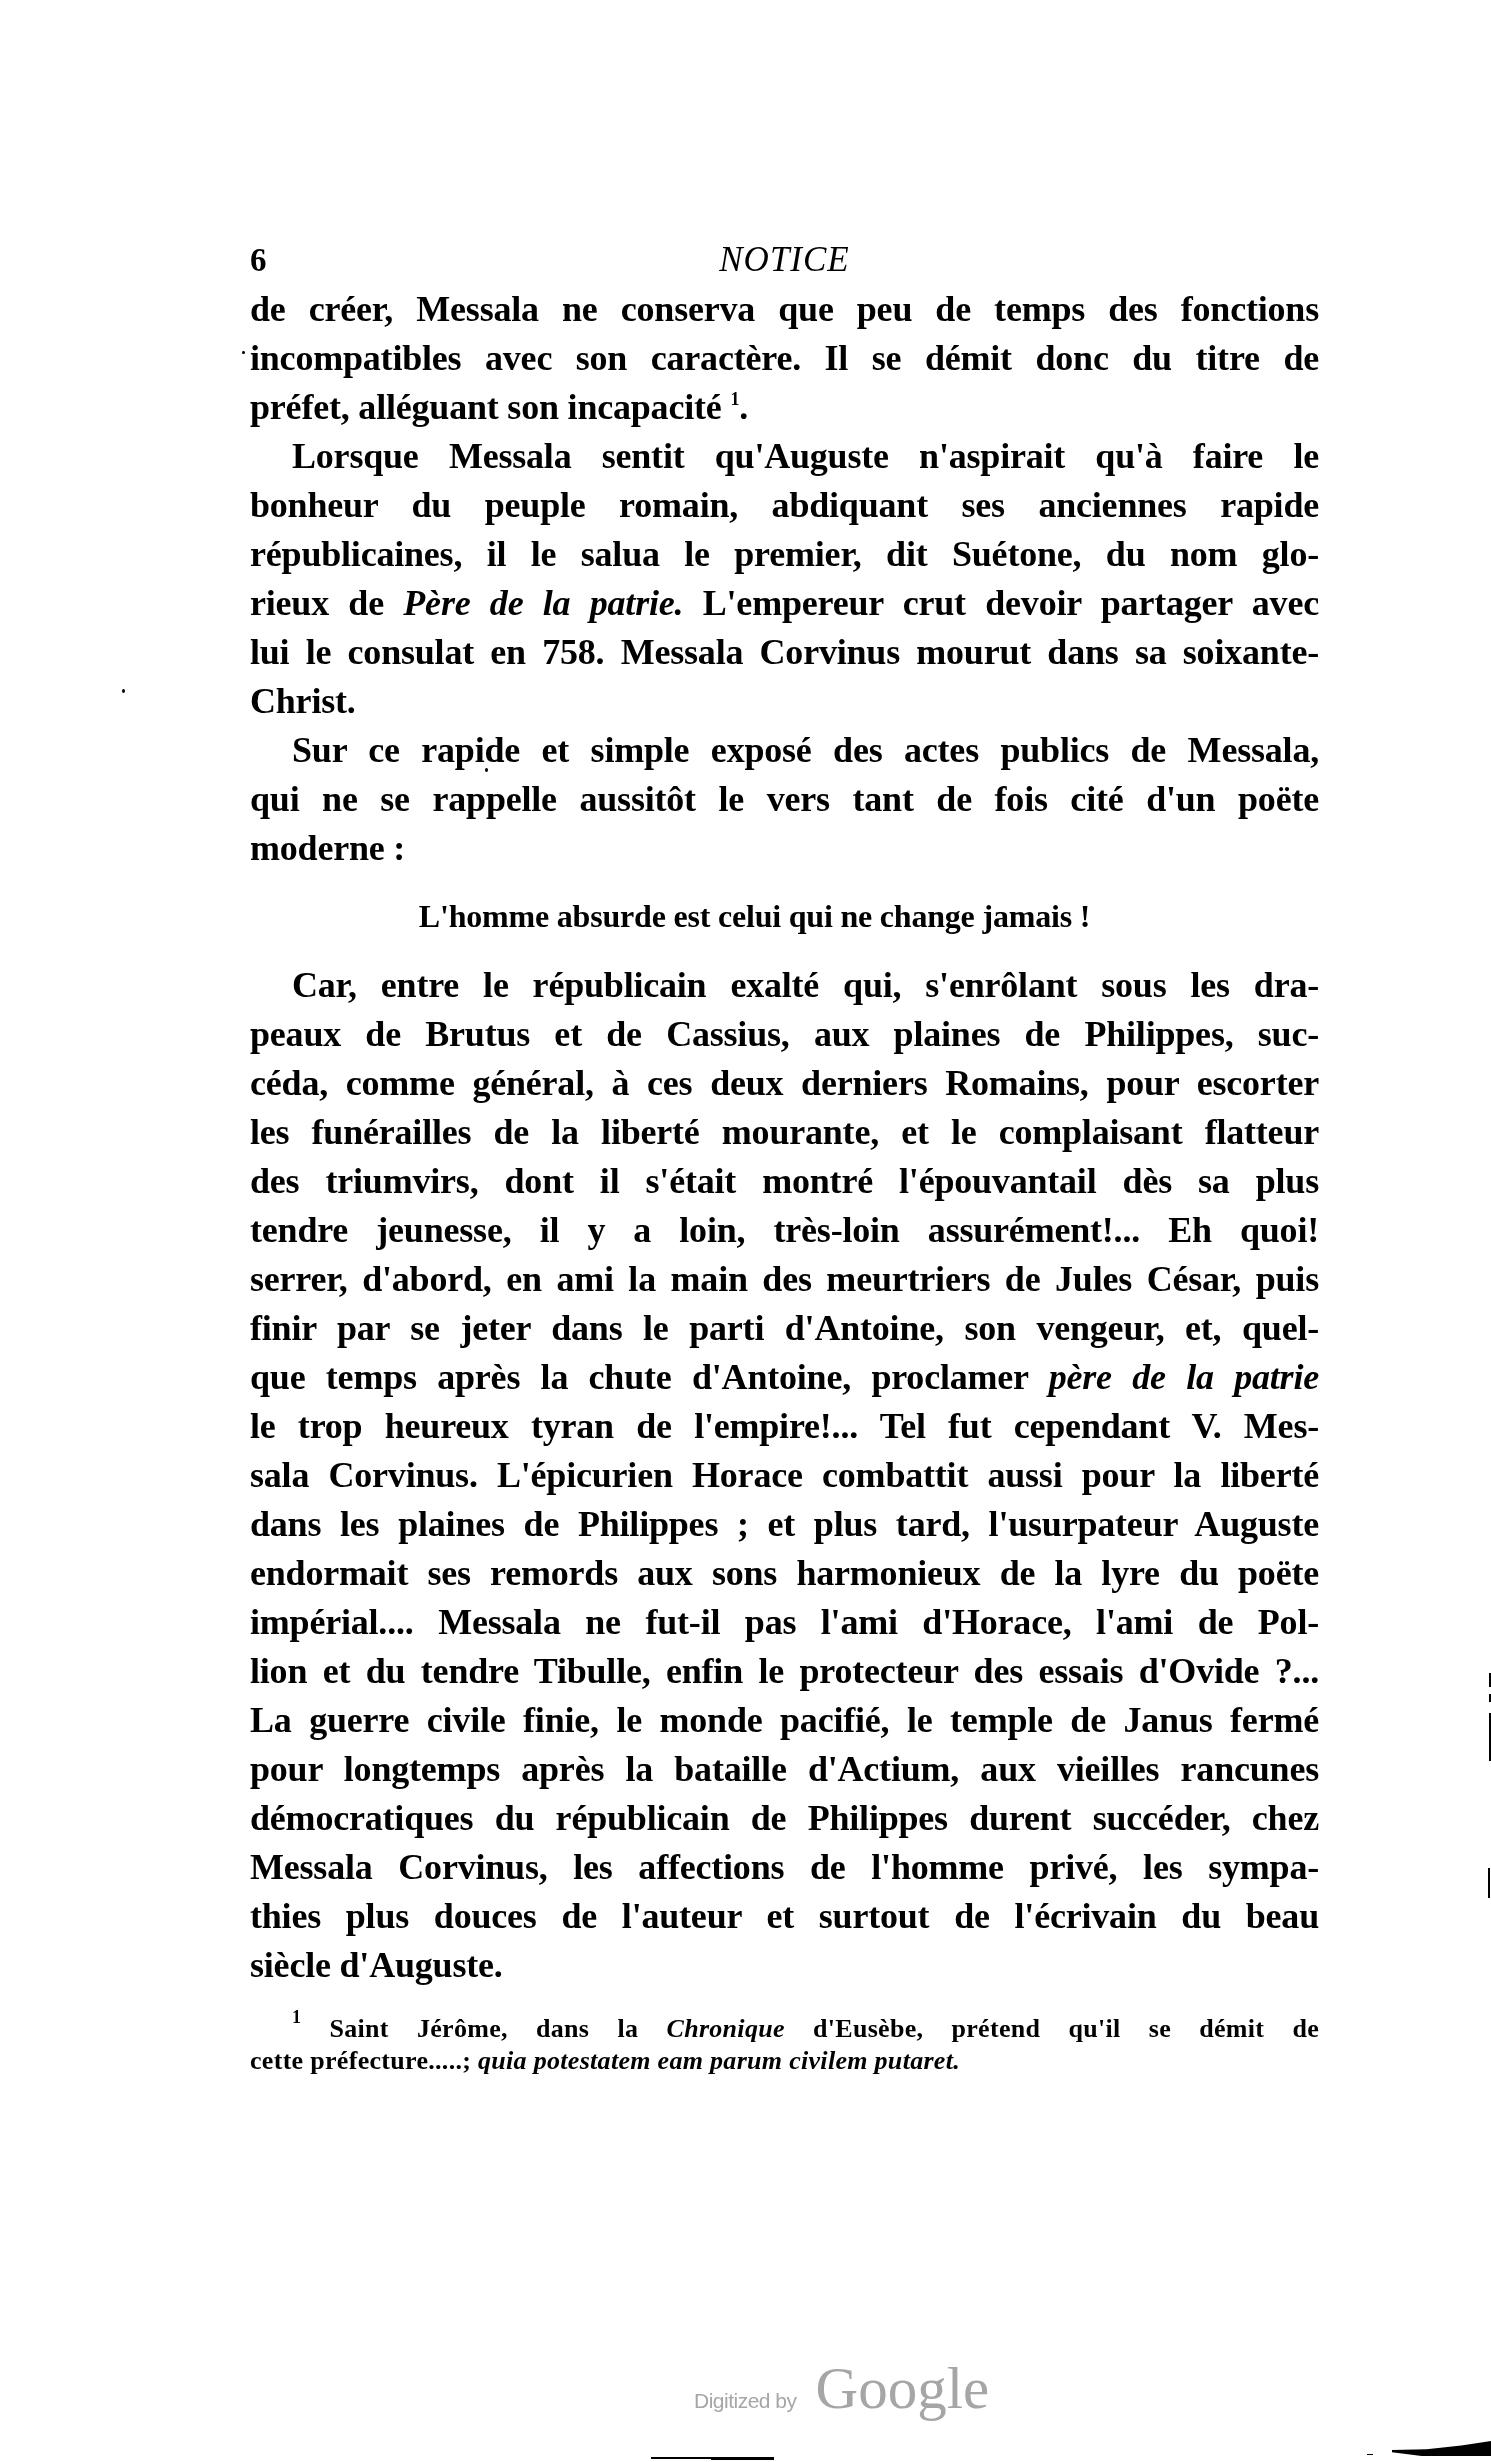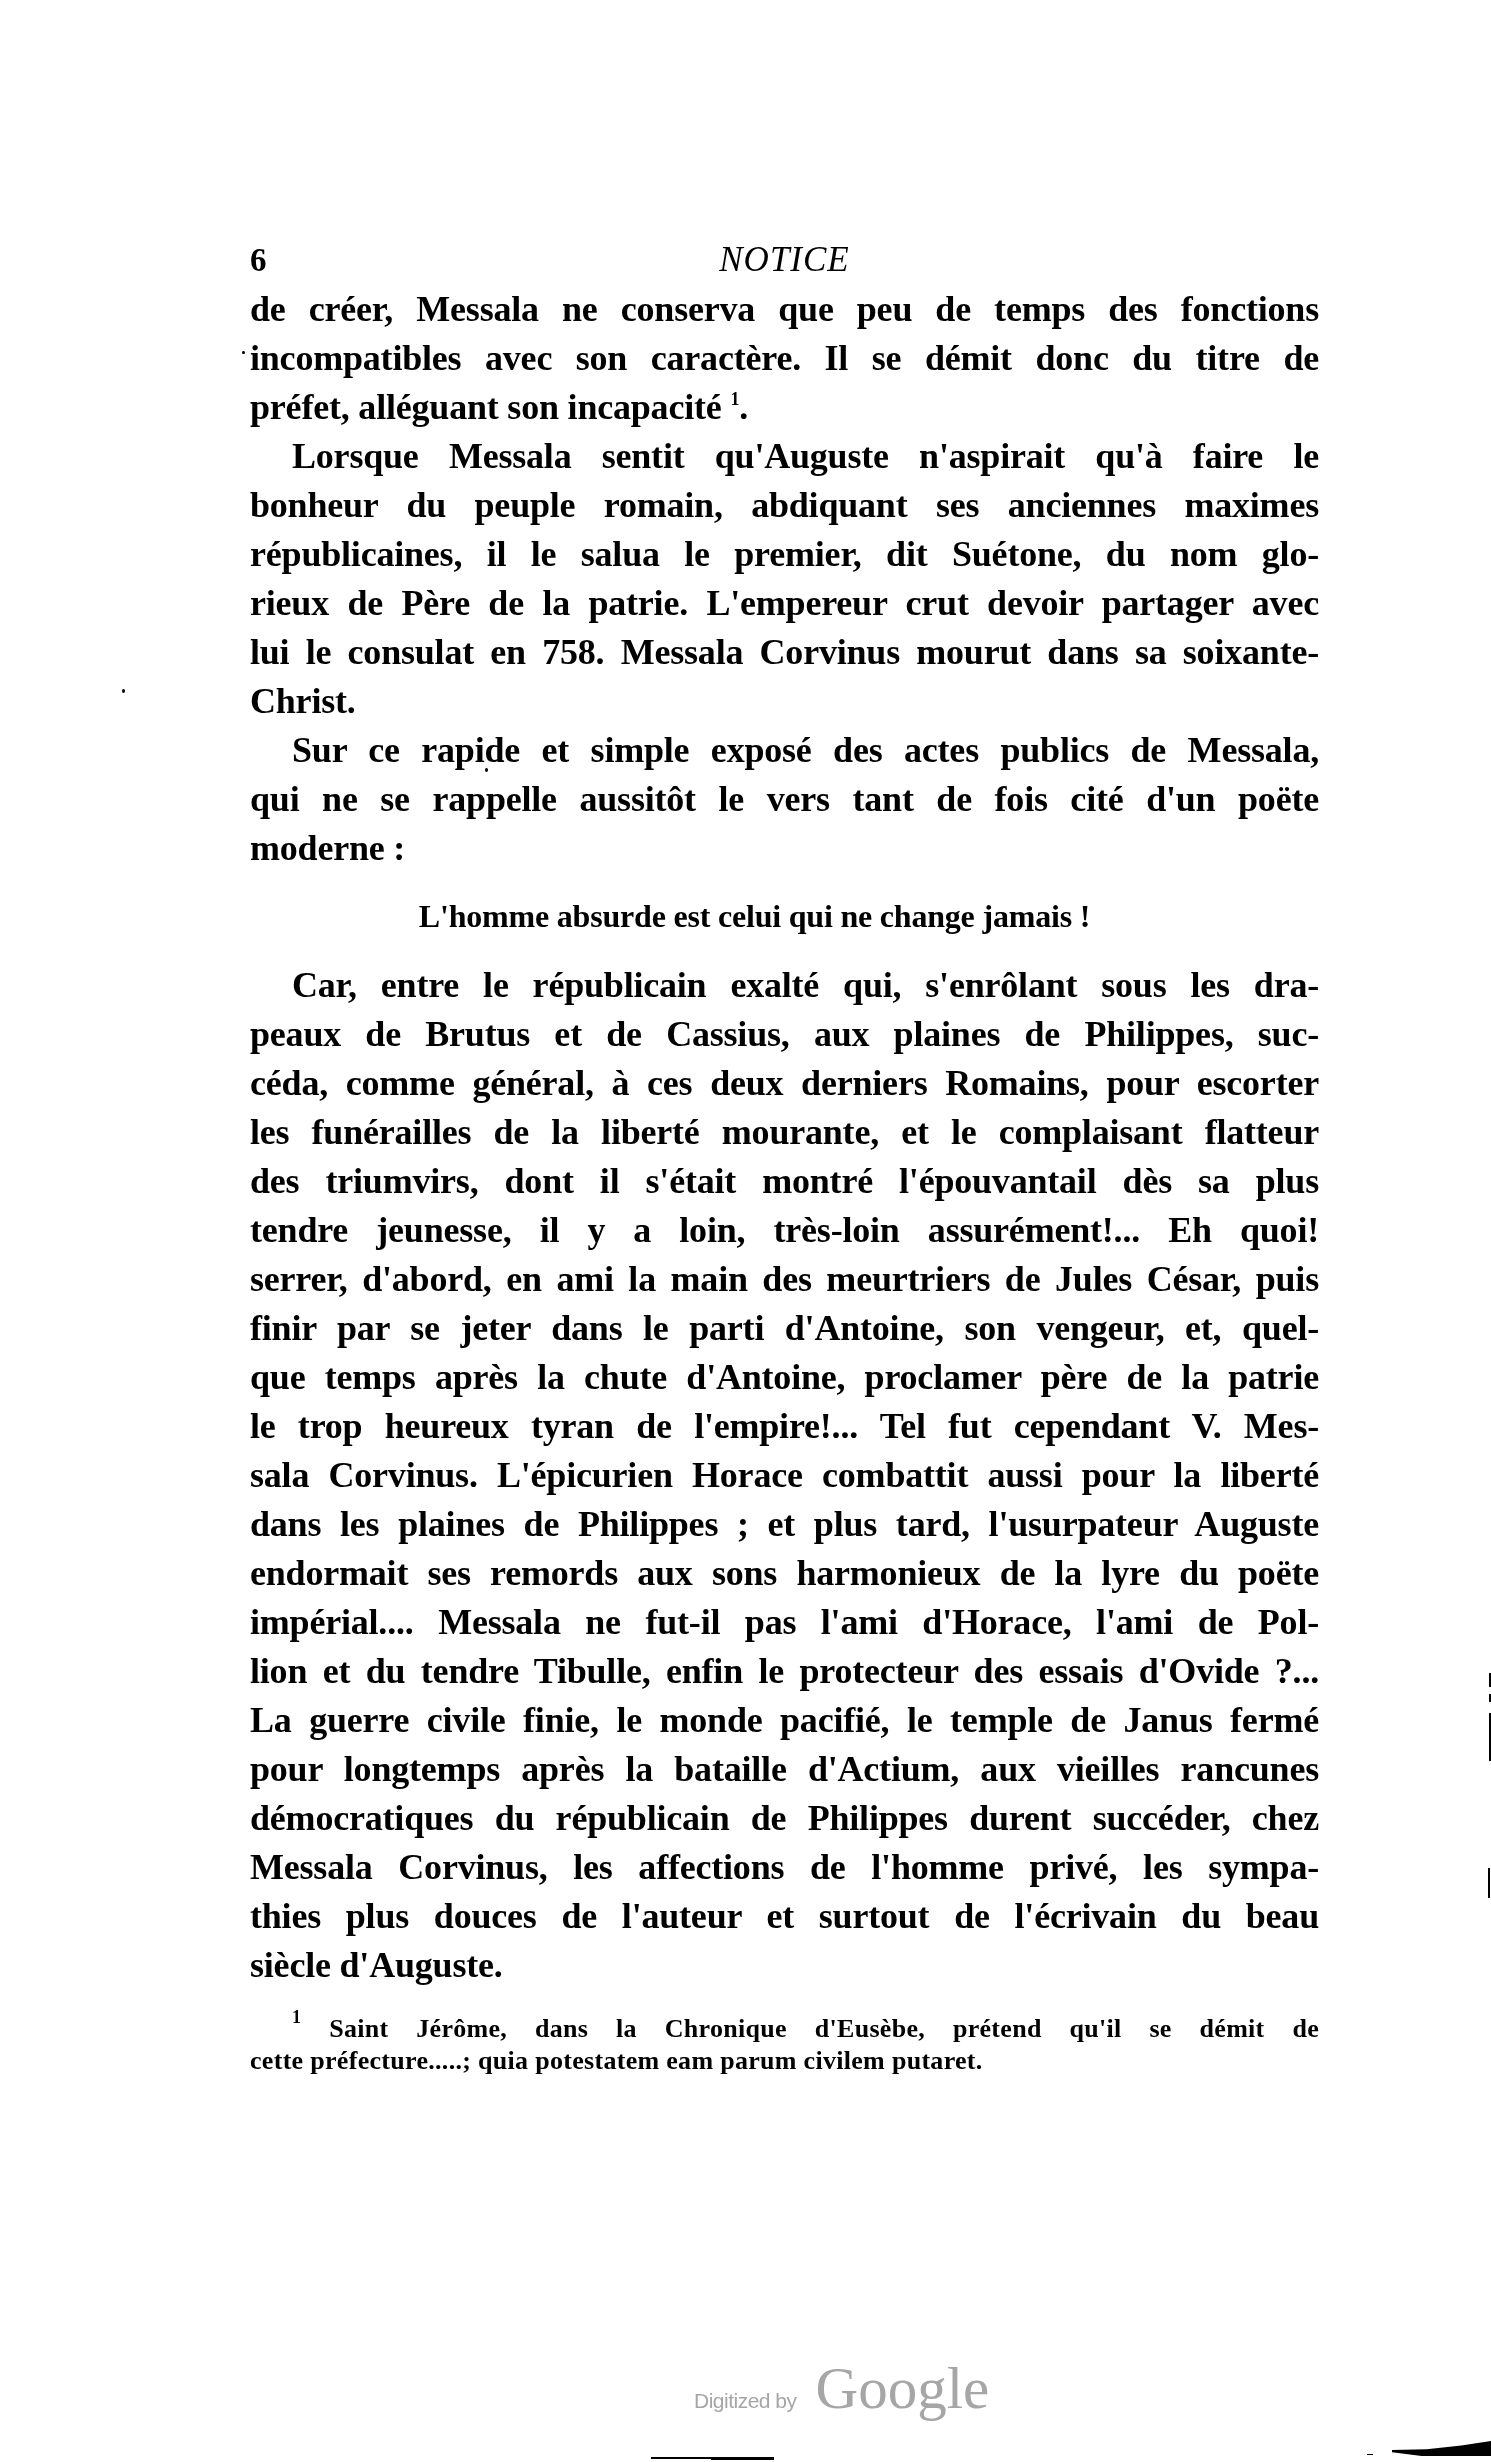--- a/index.html
+++ b/index.html
@@ -85,20 +85,21 @@
     }
     .footnote .indent {
       padding-left: 42px;
     }
     sup.fn {
       font-size: 18px;
       vertical-align: 14px;
       line-height: 0;
     }
     .it {
+      font-style: italic;
       margin-top: 36px;
     }
     .watermark {
       position: absolute;
       left: 694px;
       top: 2354px;
       color: #a6a6a6;
       white-space: nowrap;
     }
     .watermark .small {
@@ -167,21 +168,21 @@
   <div class="body-text">
 
     <div>
       <span class="line">de créer, Messala ne conserva que peu de temps des fonctions</span>
       <span class="line">incompatibles avec son caractère. Il se démit donc du titre de</span>
       <span class="line last"><span>préfet, alléguant son incapacité</span> <sup class="fn">1</sup><span>.</span></span>
     </div>
 
     <div>
       <span class="line indent">Lorsque Messala sentit qu'Auguste n'aspirait qu'à faire le</span>
-      <span class="line">bonheur du peuple romain, abdiquant ses anciennes maximes</span>
+      <span class="line">bonheur du peuple romain, abdiquant ses anciennes rapide</span>
       <span class="line">républicaines, il le salua le premier, dit Suétone, du nom glo-</span>
       <span class="line"><span>rieux de</span> <span class="it">Père de la patrie.</span> <span>L'empereur crut devoir partager avec</span></span>
       <span class="line">lui le consulat en 758. Messala Corvinus mourut dans sa soixante-</span>
       <span class="line last">Christ.</span>
     </div>
 
     <div>
       <span class="line indent">Sur ce rapide et simple exposé des actes publics de Messala,</span>
       <span class="line">qui ne se rappelle aussitôt le vers tant de fois cité d'un poëte</span>
       <span class="line last">moderne :</span>

